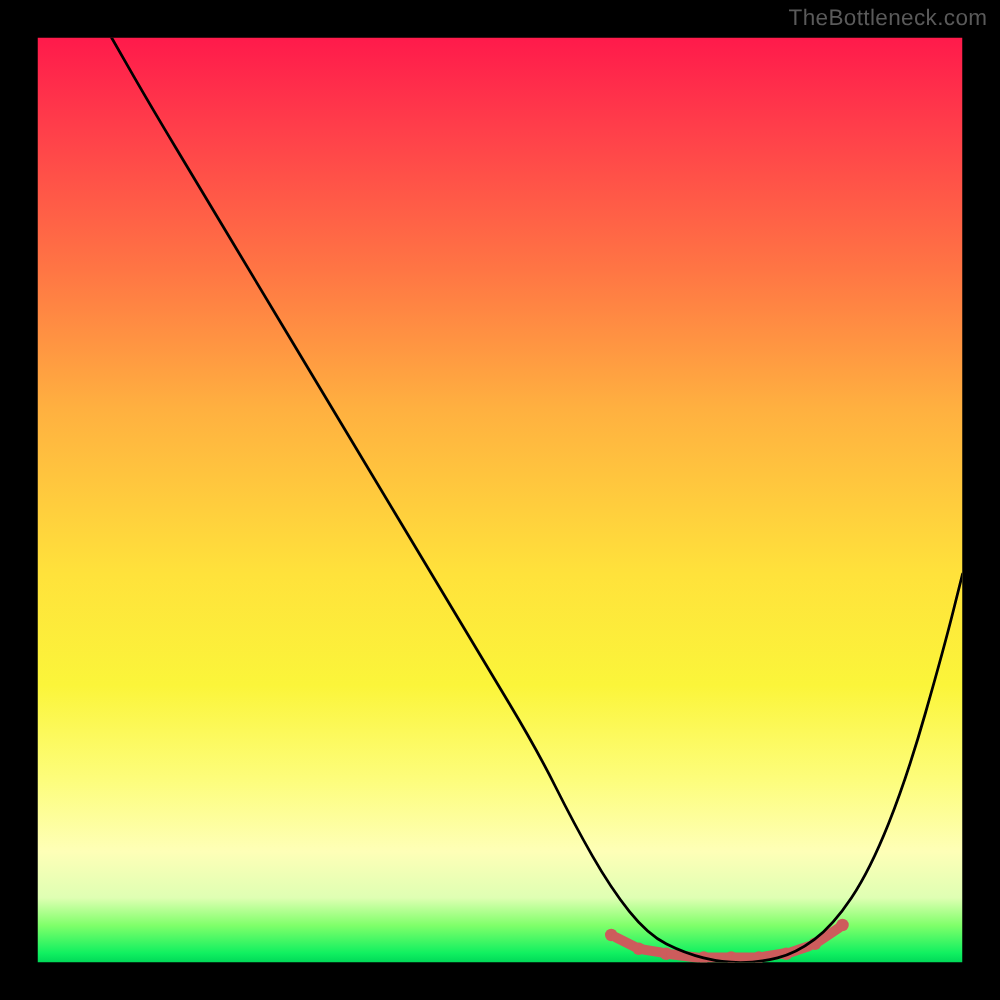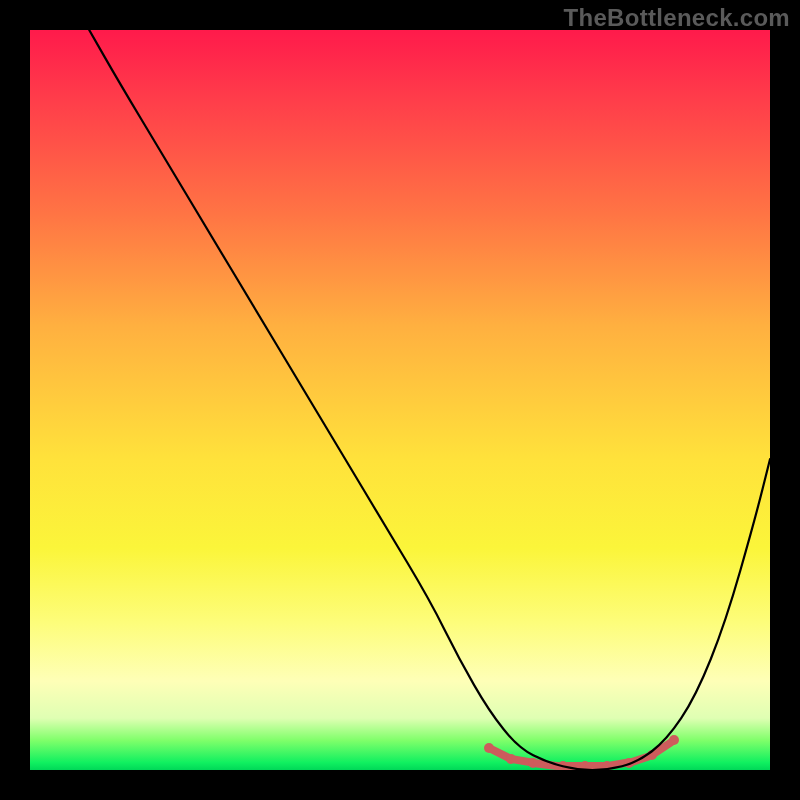--- a/index.html
+++ b/index.html
@@ -15,22 +15,22 @@
     position: relative;
     width: 800px;
     height: 800px;
     background: #000;
   }
   .watermark {
     position: absolute;
     top: 4px;
     right: 10px;
     color: #5a5a5a;
-    font-size: 24px;
-    font-weight: bold;
+    font-size: 18px;
+    font-weight: normal;
     letter-spacing: 0.3px;
     z-index: 10;
   }
   .plot {
     position: absolute;
     left: 30px;
     top: 30px;
     width: 740px;
     height: 740px;
     overflow: hidden;

